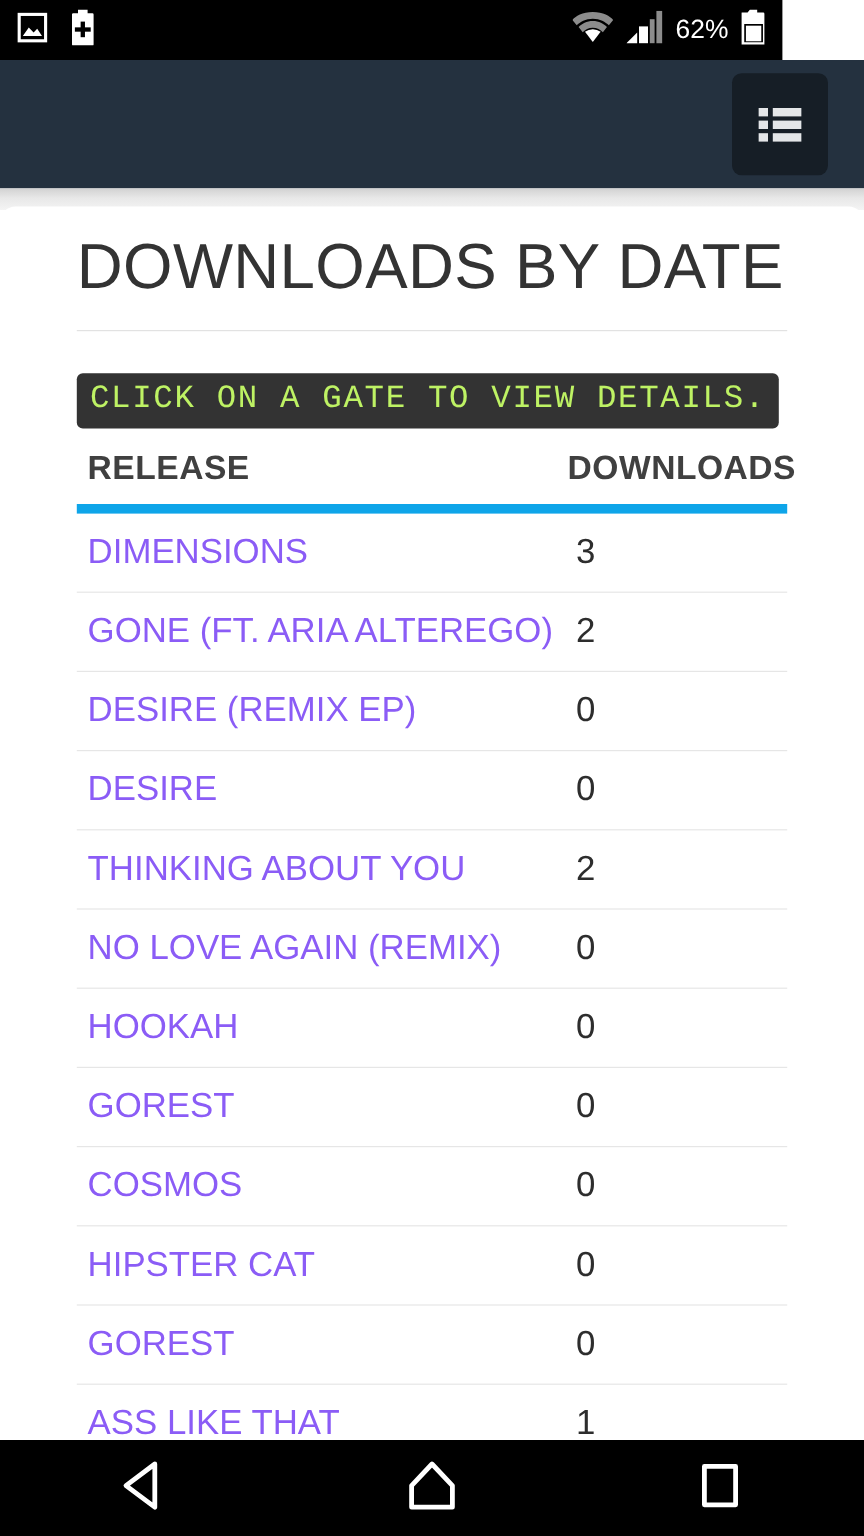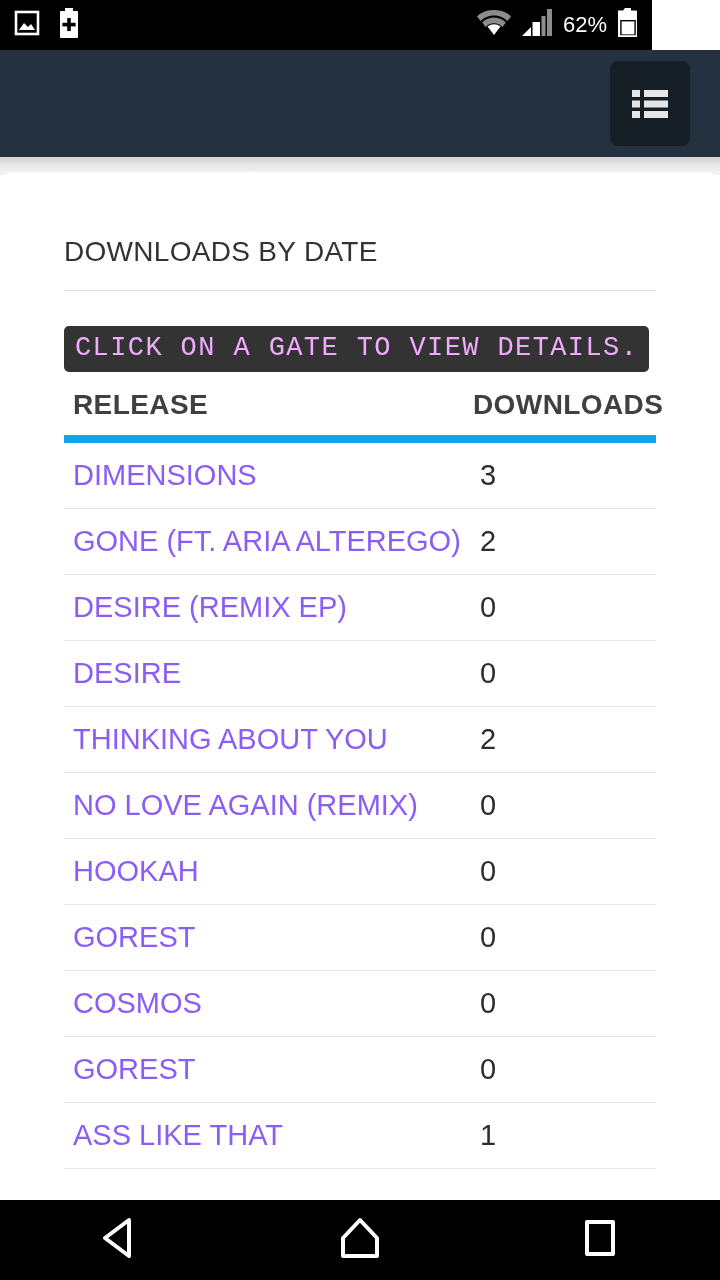--- a/index.html
+++ b/index.html
@@ -44,31 +44,31 @@
   
   .card{
     position:absolute; top:172px; left:0; width:720px; height:1028px;
     background:#fff;
     border-radius:13px 13px 0 0;
     overflow:hidden;
   }
   .card-inner{ padding:0 64px; }
 
   .page-title{
-    font-size:28px; font-weight:400; color:#333;
+    font-size:53px; font-weight:400; color:#333;
     letter-spacing:.3px;
-    padding-top:64px; padding-bottom:22px;
+    padding-top:20px; padding-bottom:22px;
     white-space:nowrap;
   }
   .title-rule{ height:1px; background:#e2e2e2; width:100%; }
 
   .notice{
     display:inline-block;
     margin-top:35px;
-    background:#333333; color:#f0abfc;
+    background:#333333; color:#bef264;
     font-family:"Liberation Mono", monospace;
     font-size:27px; letter-spacing:1.4px;
     padding:7px 11px 9px 11px;
     border-radius:5px;
     white-space:nowrap;
   }
 
   
   .tbl{ width:100%; border-collapse:collapse; margin-top:11px; table-layout:fixed; }
   .tbl th{
@@ -207,20 +207,24 @@
             </tr>
             <tr>
               <td class="c-rel"><a>GOREST</a></td>
               <td class="c-num">0</td>
             </tr>
             <tr>
               <td class="c-rel"><a>COSMOS</a></td>
               <td class="c-num">0</td>
             </tr>
             <tr>
+              <td class="c-rel"><a>HIPSTER CAT</a></td>
+              <td class="c-num">0</td>
+            </tr>
+            <tr>
               <td class="c-rel"><a>GOREST</a></td>
               <td class="c-num">0</td>
             </tr>
             <tr>
               <td class="c-rel"><a>ASS LIKE THAT</a></td>
               <td class="c-num">1</td>
             </tr>
           </tbody>
       </table>
 

